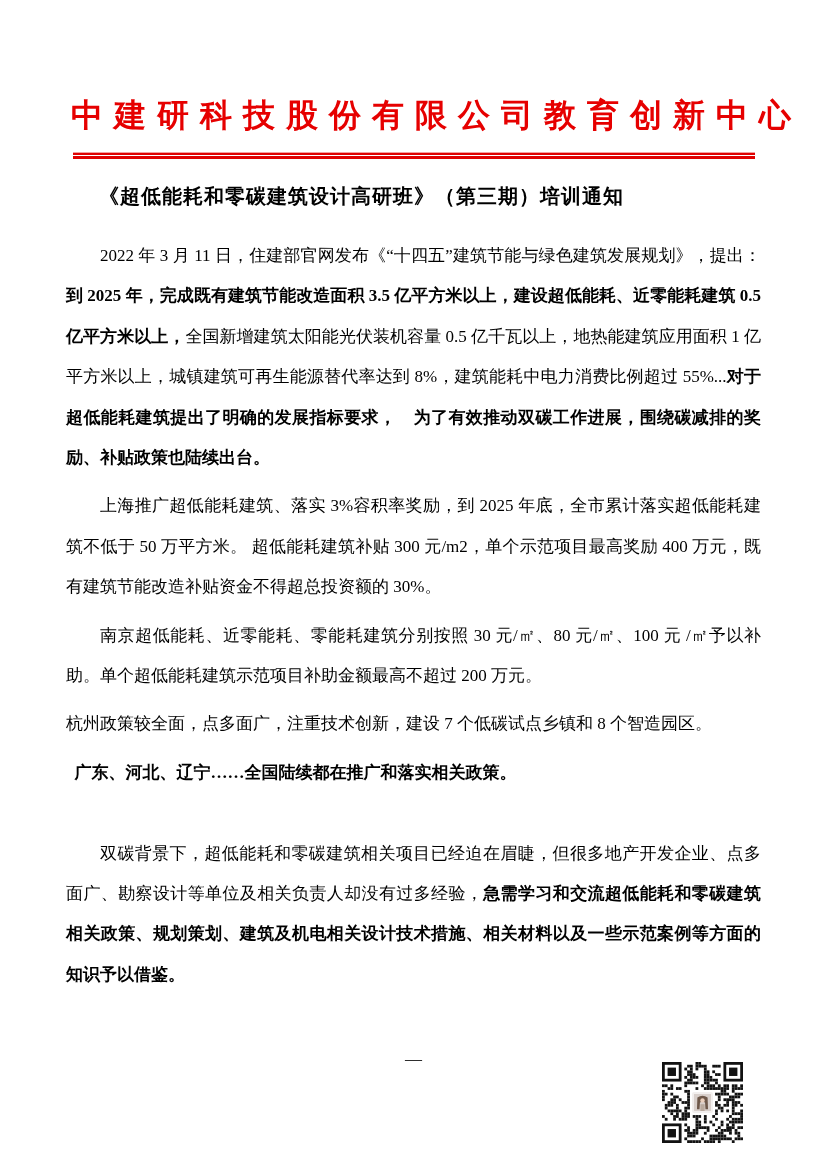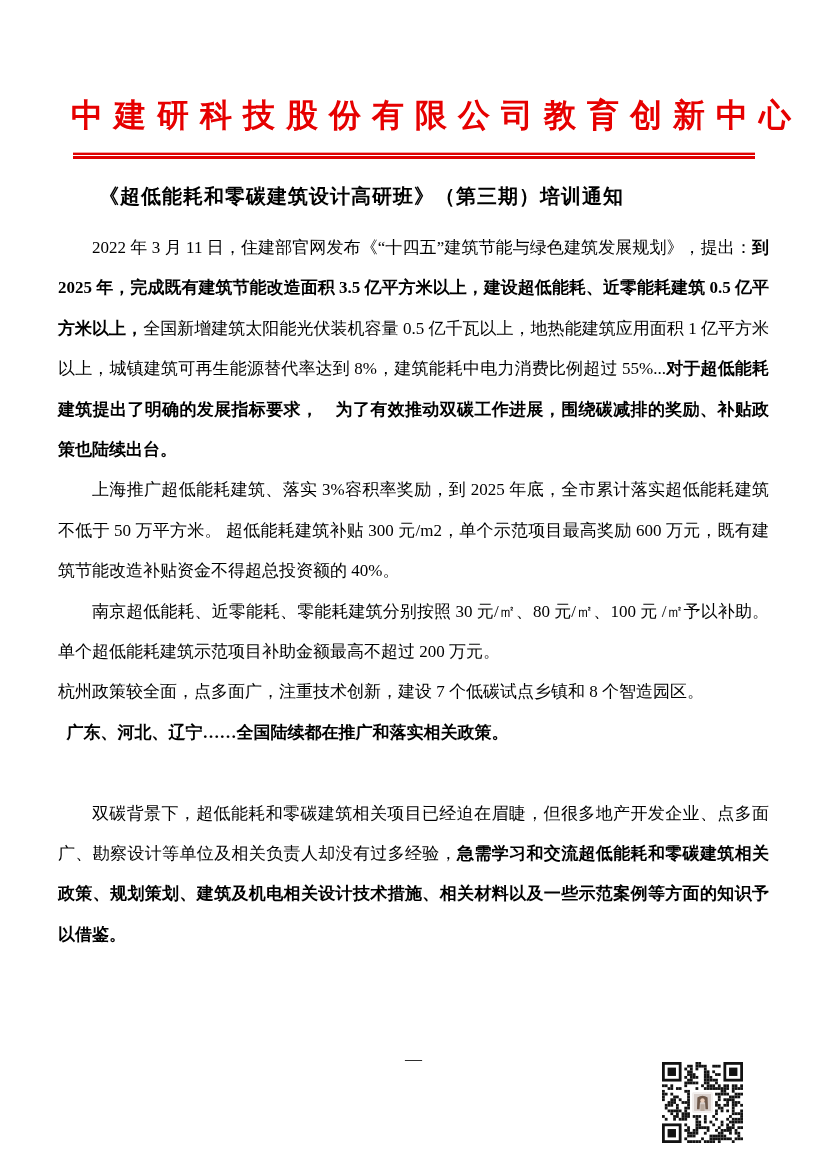--- a/index.html
+++ b/index.html
@@ -23,21 +23,21 @@
   .doc-title{
     position:absolute;top:183px;left:0;width:723px;
     text-align:center;font-weight:700;font-size:20px;line-height:26px;
     letter-spacing:1px;color:#000;
   }
   .body-text{
     position:absolute;top:228px;left:58px;width:711px;
     font-size:17px;line-height:40.4px;text-align:justify;
     text-justify:inter-character;
   }
-  .body-text p{margin:0;padding:0;}
+  .body-text p{margin:8px;padding:0;}
   .ind{text-indent:2em;}
   .small-ind{text-indent:0.5em;font-weight:bold;}
   .gap-before{margin-top:40.4px !important;}
   .b{font-weight:700;}
   .footer-mark{
     position:absolute;top:1046px;left:0;width:827px;
     text-align:center;font-size:17px;line-height:26px;color:#000;
   }
   .qr-wrap{position:absolute;left:662px;top:1062px;width:81px;height:81px;}
   .qr-wrap svg{display:block;width:81px;height:81px;}
@@ -57,21 +57,21 @@
 
   <div class="red-rule"></div>
 
   <div class="doc-title">《超低能耗和零碳建筑设计高研班》（第三期）培训通知</div>
 
   <div class="body-text">
 
     <p class="ind"><span>2022 年 3 月 11 日，住建部官网发布《“十四五”建筑节能与绿色建筑发展规划》，提出：</span><span class="b">到 2025 年，完成既有建筑节能改造面积 3.5 亿平方米以上，建设超低能耗、近零能耗建筑 0.5 亿平方米以上，</span><span>全国新增建筑太阳能光伏装机容量 0.5 亿千瓦以上，地热能建筑应用面积 1 亿平方米以上，城镇建筑可再生能源替代率达到 8%，建筑能耗中电力消费比例超过 55%...</span><span class="b">对于超低能耗建筑提出了明确的发展指标要求，　为了有效推动双碳工作进展，围绕碳减排的奖励、补贴政策也陆续出台。</span></p>
 
 
-    <p class="ind">上海推广超低能耗建筑、落实 3%容积率奖励，到 2025 年底，全市累计落实超低能耗建筑不低于 50 万平方米。 超低能耗建筑补贴 300 元/m2，单个示范项目最高奖励 600 万元，既有建筑节能改造补贴资金不得超总投资额的 40%。</p>
+    <p class="ind">上海推广超低能耗建筑、落实 3%容积率奖励，到 2025 年底，全市累计落实超低能耗建筑不低于 50 万平方米。 超低能耗建筑补贴 300 元/m2，单个示范项目最高奖励 400 万元，既有建筑节能改造补贴资金不得超总投资额的 30%。</p>
 
     <p class="ind">南京超低能耗、近零能耗、零能耗建筑分别按照 30 元/㎡、80 元/㎡、100 元 /㎡予以补助。单个超低能耗建筑示范项目补助金额最高不超过 200 万元。</p>
 
     <p>杭州政策较全面，点多面广，注重技术创新，建设 7 个低碳试点乡镇和 8 个智造园区。</p>
 
     <p class="small-ind">广东、河北、辽宁……全国陆续都在推广和落实相关政策。</p>
 
     <p class="ind gap-before"><span>双碳背景下，超低能耗和零碳建筑相关项目已经迫在眉睫，但很多地产开发企业、点多面广、勘察设计等单位及相关负责人却没有过多经验，</span><span class="b">急需学习和交流超低能耗和零碳建筑相关政策、规划策划、建筑及机电相关设计技术措施、相关材料以及一些示范案例等方面的知识予以借鉴。</span></p>
 
   </div>

